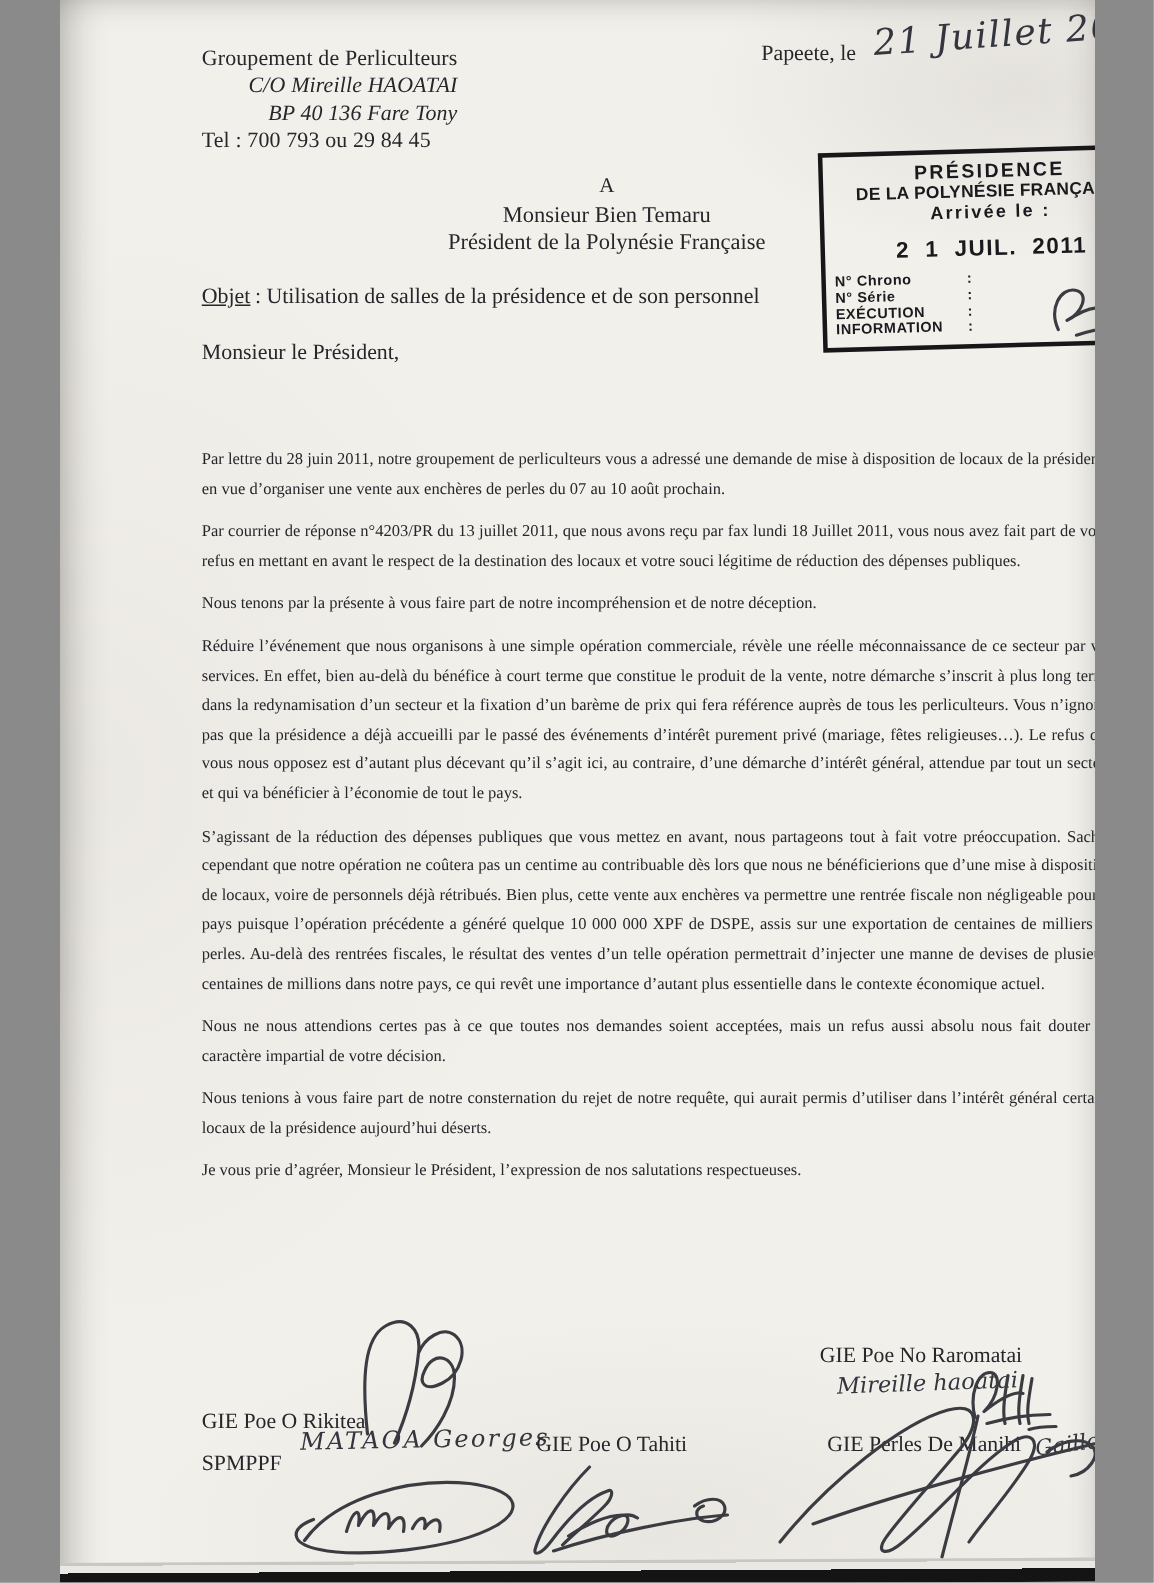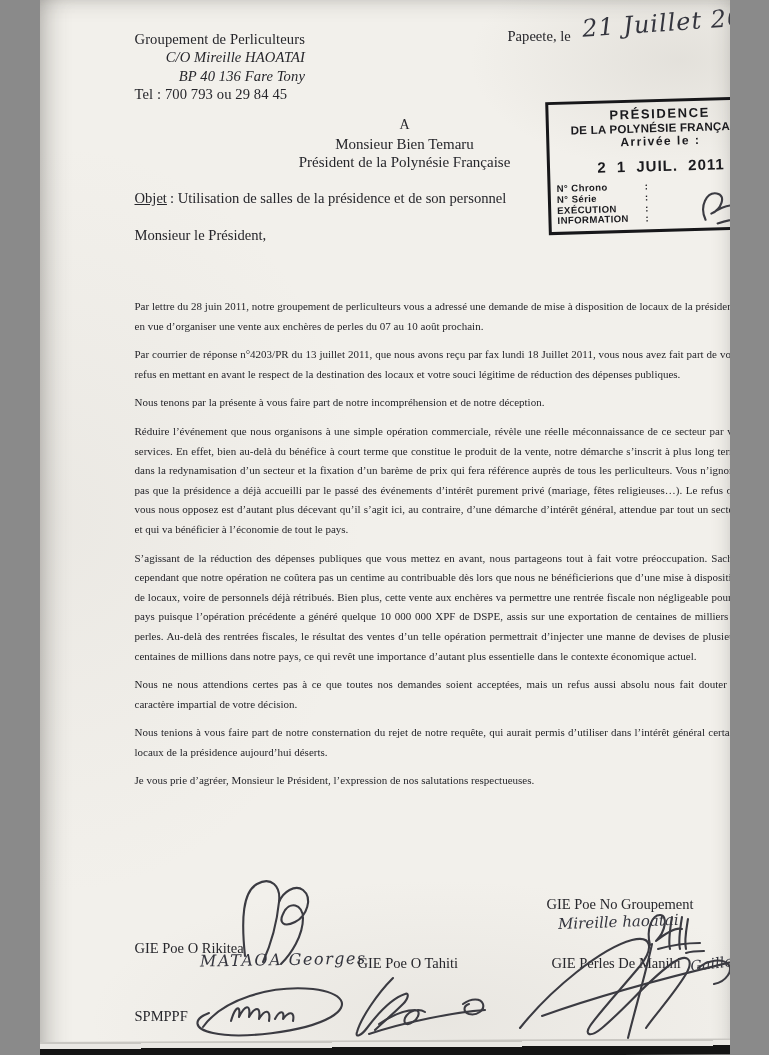--- a/index.html
+++ b/index.html
@@ -117,29 +117,29 @@
     <p>Nous tenions à vous faire part de notre consternation du rejet de notre requête, qui aurait permis d’utiliser dans l’intérêt général certains locaux de la présidence aujourd’hui déserts.</p>
     <p>Je vous prie d’agréer, Monsieur le Président, l’expression de nos salutations respectueuses.</p>
   </div>
 
   <div class="abs siglabel" style="left:95px;top:940px;">GIE Poe O Rikitea</div>
   <svg class="abs sig-svg" style="left:183px;top:878px;" width="105" height="95" viewBox="0 0 105 95">
     <path d="M22,78 C18,40 20,14 34,6 C48,-2 58,8 56,24 C54,44 48,66 40,84"></path>
     <path d="M56,24 C60,14 72,6 80,12 C90,20 84,38 72,44 C60,50 56,44 60,36 C66,22 80,26 80,40 C80,58 68,76 58,86"></path>
   </svg>
 
-  <div class="abs siglabel" style="left:507px;top:896px;">GIE Poe No Groupement</div>
+  <div class="abs siglabel" style="left:507px;top:896px;">GIE Poe No Raromatai</div>
   <div class="abs hand hand-sm" style="left:518px;top:913px;transform:rotate(-2deg);">Mireille haoatai</div>
   <svg class="abs sig-svg" style="left:598px;top:905px;" width="75" height="55" viewBox="0 0 75 55">
     <path d="M12,40 C8,24 14,10 22,10 C30,10 28,26 18,36 C28,28 38,22 44,24"></path>
     <path d="M34,12 C32,24 30,36 32,44 M44,12 C42,24 40,36 42,44 M50,14 C48,26 46,36 48,44"></path>
     <path d="M20,44 C34,40 50,38 62,38 M48,48 C54,46 60,46 66,46"></path>
   </svg>
 
-  <div class="abs siglabel" style="left:95px;top:1008px;text-align:center;">SPMPPF</div>
+  <div class="abs siglabel" style="left:95px;top:968px;text-align:center;">SPMPPF</div>
   <div class="abs hand hand-sm" style="left:160px;top:950px;font-size:16px;letter-spacing:1.5px;transform:rotate(-1deg);">MATAOA Georges</div>
   <svg class="abs sig-svg" style="left:135px;top:975px;" width="185" height="70" viewBox="0 0 185 70">
     <path d="M28,52 C48,24 96,10 138,14 C168,18 176,30 156,42 C128,58 64,64 38,58 C18,54 18,44 34,38"></path>
     <path d="M56,46 C60,32 66,28 64,42 C70,30 76,28 74,42 C80,32 86,30 84,44 C90,34 96,34 94,46"></path>
     <path d="M100,44 C104,36 110,34 108,44 C114,36 120,36 118,46"></path>
   </svg>
 
   <div class="abs siglabel" style="left:318px;top:955px;">GIE Poe O Tahiti</div>
   <svg class="abs sig-svg" style="left:295px;top:968px;" width="175" height="78" viewBox="0 0 175 78">
     <path d="M58,10 C42,26 26,50 22,64 C20,70 26,68 32,60 C44,44 58,30 70,26 C74,24 74,30 68,36 C58,46 46,56 40,62"></path>

